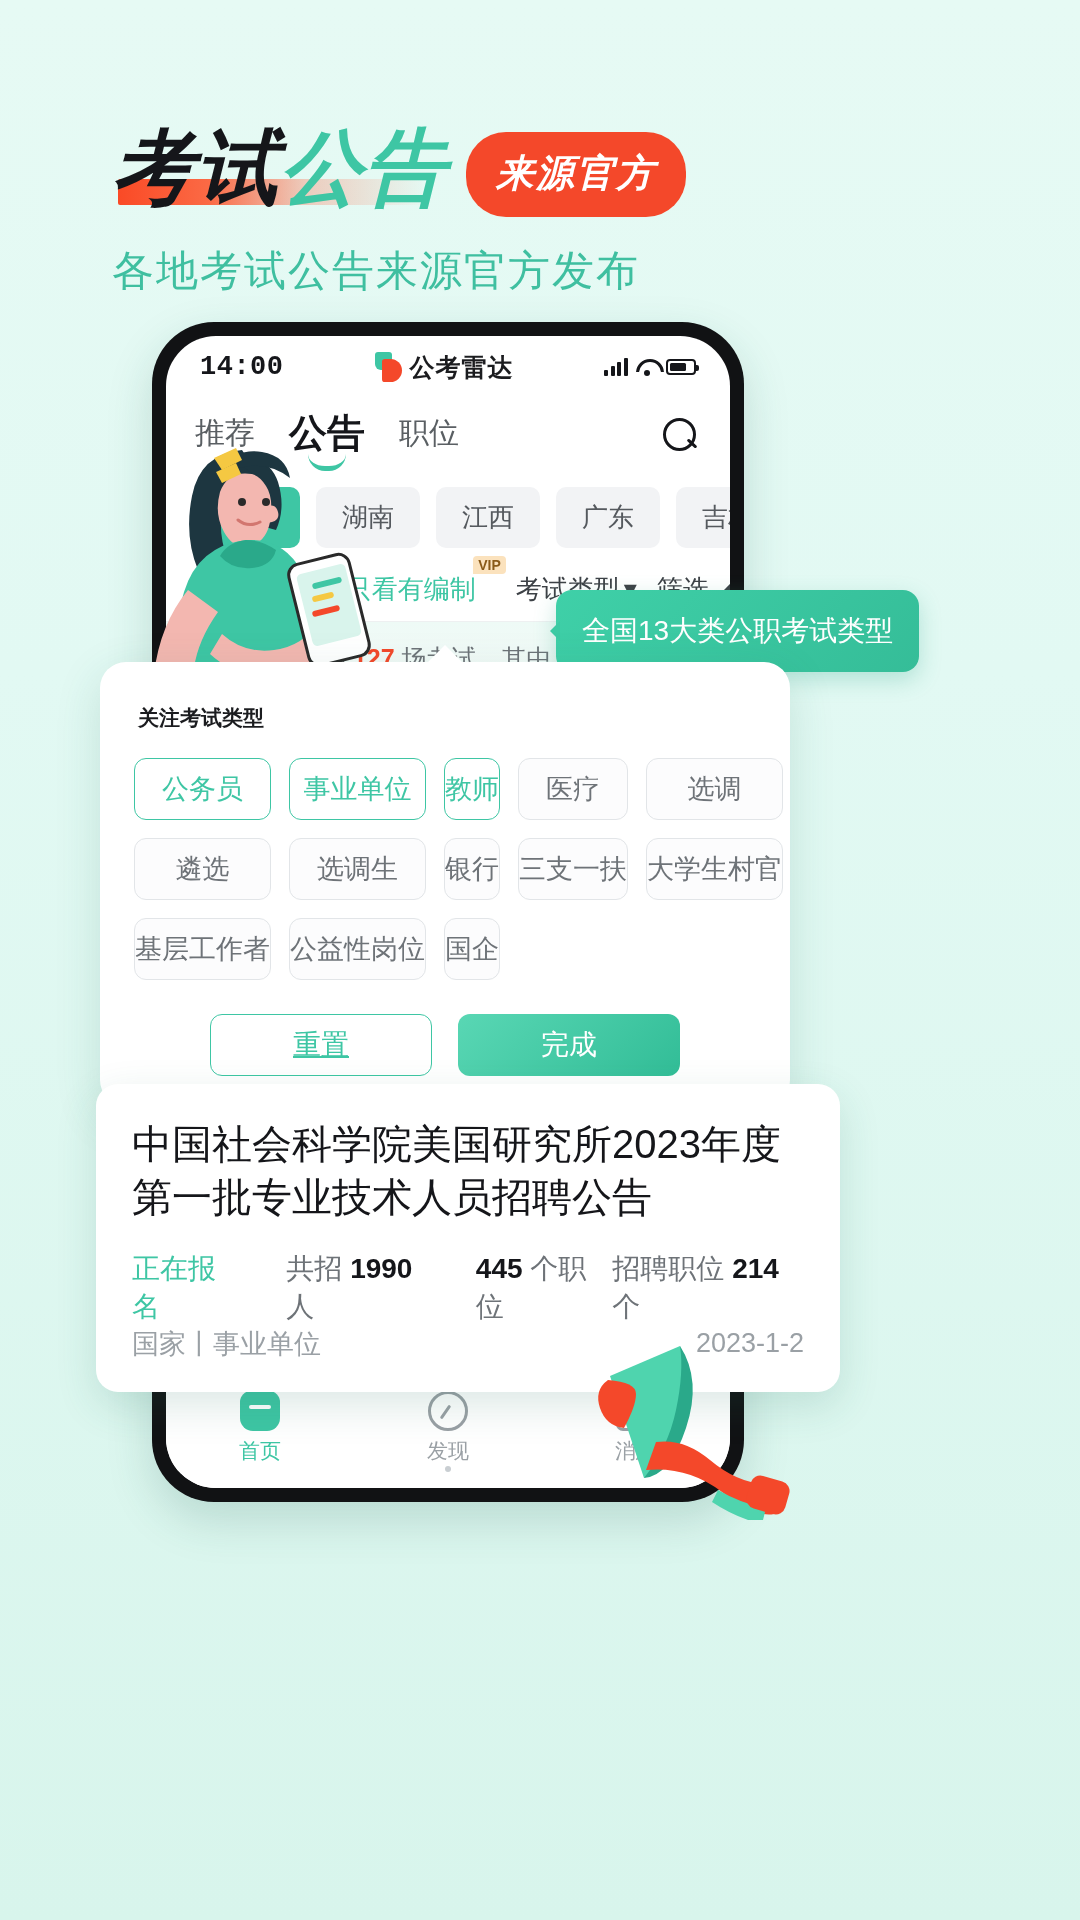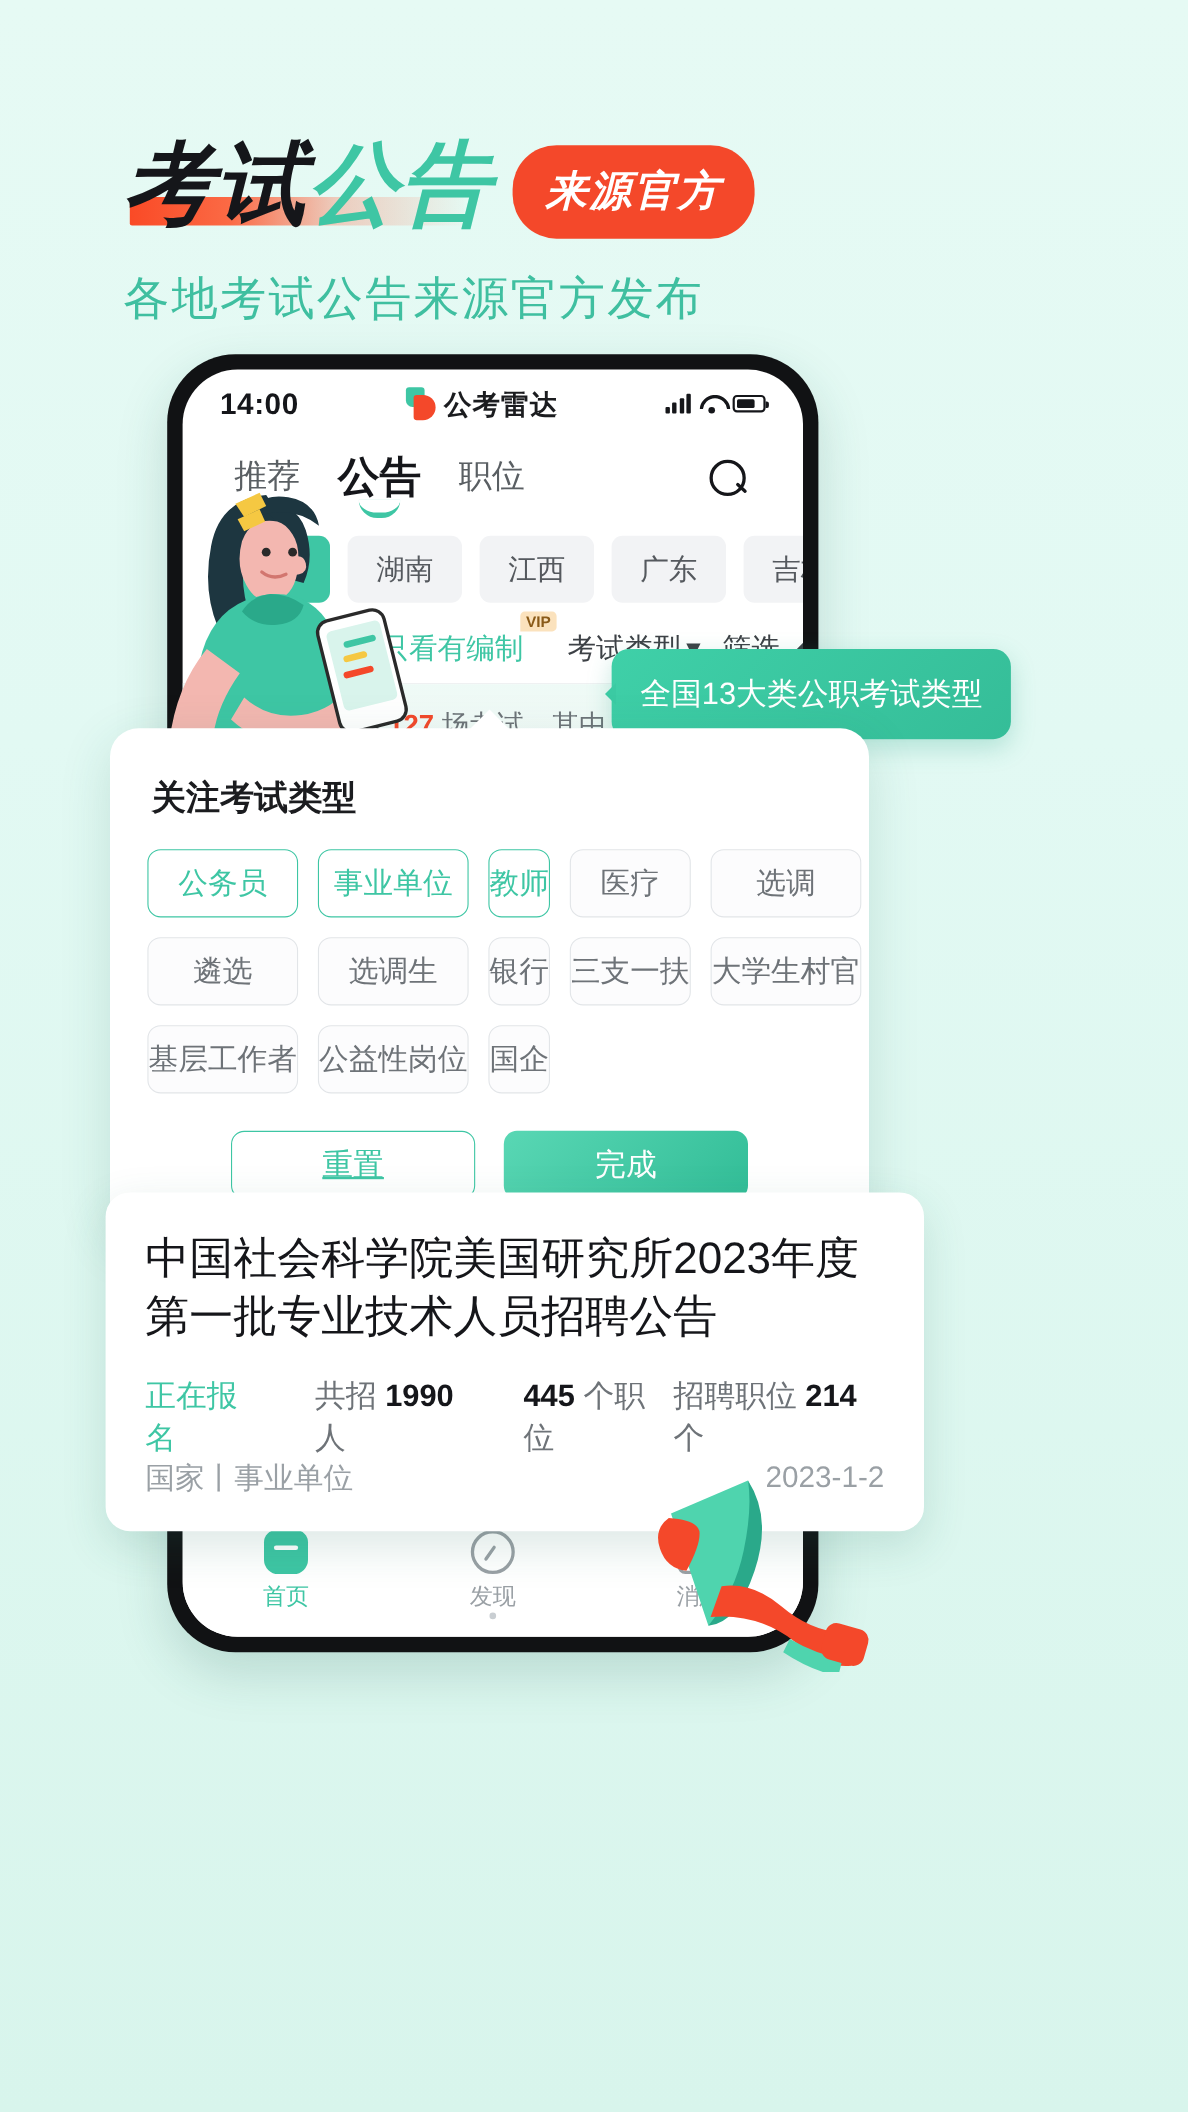--- a/index.html
+++ b/index.html
@@ -52,21 +52,21 @@
     padding: 14px;
     box-shadow: 0 18px 46px rgba(30,90,75,0.18);
   }
   .screen {
     width: 100%; height: 100%; background: #ffffff;
     border-radius: 50px; overflow: hidden; position: relative;
   }
 
   .status-bar {
     height: 62px; display: flex; align-items: center;
-    padding: 12px 34px; justify-content: space-between;
+    padding: 12px 34px; justify-content: space-between; font-family: Liberation Mono, monospace;
   }
   .status-time { font-size: 27px; font-weight: 700; color: #15161a; letter-spacing: .5px; }
   .status-brand { display: flex; align-items: center; gap: 7px; }
   .brand-mark { position: relative; width: 28px; height: 30px; }
   .brand-mark .bm-a {
     position: absolute; left: 0; top: 0; width: 17px; height: 18px;
     background: #3ec6a4; border-radius: 3px 3px 0 6px;
   }
   .brand-mark .bm-b {
     position: absolute; left: 7px; top: 7px; width: 20px; height: 23px;
@@ -86,21 +86,21 @@
   }
   .wifi::after {
     content:""; position:absolute; left:8px; top:11px; width:6px; height:6px;
     background:#15161a; border-radius:50%;
   }
   .batt { width: 30px; height: 16px; border: 2.5px solid #15161a; border-radius: 4px; position: relative; padding: 2px; }
   .batt::after { content:""; position:absolute; right:-5px; top:4px; width:3px; height:6px; background:#15161a; border-radius:0 2px 2px 0; }
   .batt i { display:block; width: 72%; height: 100%; background:#15161a; border-radius:1.5px; }
 
   
-  .tabbar { display: flex; align-items: center; padding: 10px 47px 0; gap: 34px; position: relative; }
+  .tabbar { display: flex; align-items: center; padding: 10px 29px 0; gap: 34px; position: relative; }
   .tab { font-size: 30px; color: #5a5f63; position: relative; padding-bottom: 14px; }
   .tab.active { font-size: 38px; font-weight: 700; color: #15161a; }
   .tab.active::after {
     content: ""; position: absolute; left: 50%; transform: translateX(-50%);
     bottom: 2px; width: 38px; height: 12px;
     border-bottom: 5px solid #3ec6a4; border-radius: 0 0 40px 40px;
   }
   .search-btn { margin-left: auto; width: 40px; height: 40px; position: relative; margin-bottom: 10px; }
   .search-btn::before {
     content:""; position:absolute; left:2px; top:2px; width:27px; height:27px;
@@ -190,21 +190,21 @@
     position: absolute; left: 100px; top: 662px; width: 690px;
     background: #ffffff; border-radius: 26px;
     box-shadow: 0 14px 46px rgba(40,110,95,0.16);
     padding: 30px 34px 30px;
   }
   .modal-caret {
     position: absolute; left: 50%; transform: translateX(-50%);
     top: -17px; border: 18px solid transparent; border-bottom-color: #ffffff;
     border-top: 0;
   }
-  .modal-title { font-size: 31px; font-weight: 700; color: #1b1c1f; margin: 12px 4px 26px; }
+  .modal-title { font-size: 21px; font-weight: 700; color: #1b1c1f; margin: 12px 4px 26px; }
   .chip-grid { display: grid; grid-template-columns: repeat(5, 1fr); gap: 18px 18px; }
   .chip {
     height: 62px; display: flex; align-items: center; justify-content: center;
     border: 1.6px solid #e2e5e8; border-radius: 12px;
     font-size: 27px; color: #6e7378; background: #fcfcfd; white-space: nowrap;
   }
   .chip.sel { border-color: #3ec6a4; color: #3ec6a4; background: #fff; }
   .modal-actions { display: flex; gap: 26px; justify-content: center; margin-top: 34px; }
   .btn {
     width: 222px; height: 62px; border-radius: 12px;

